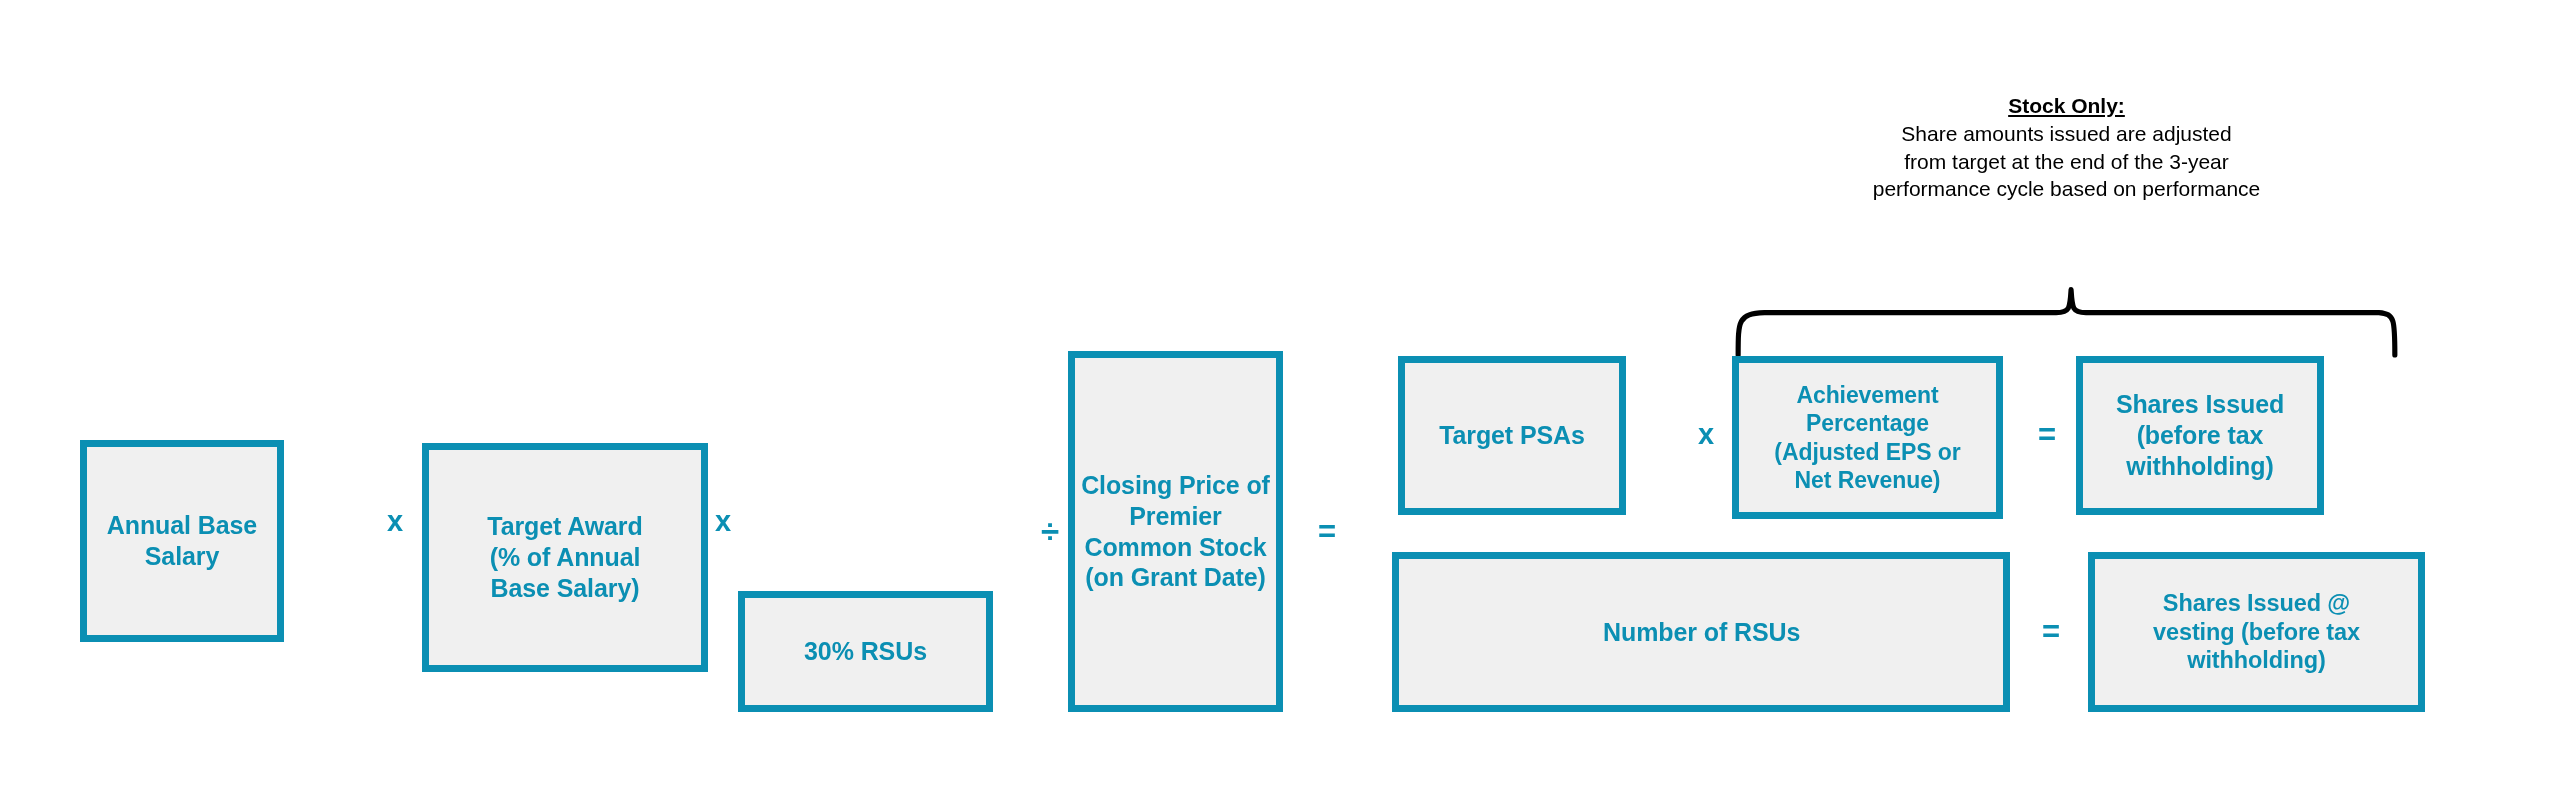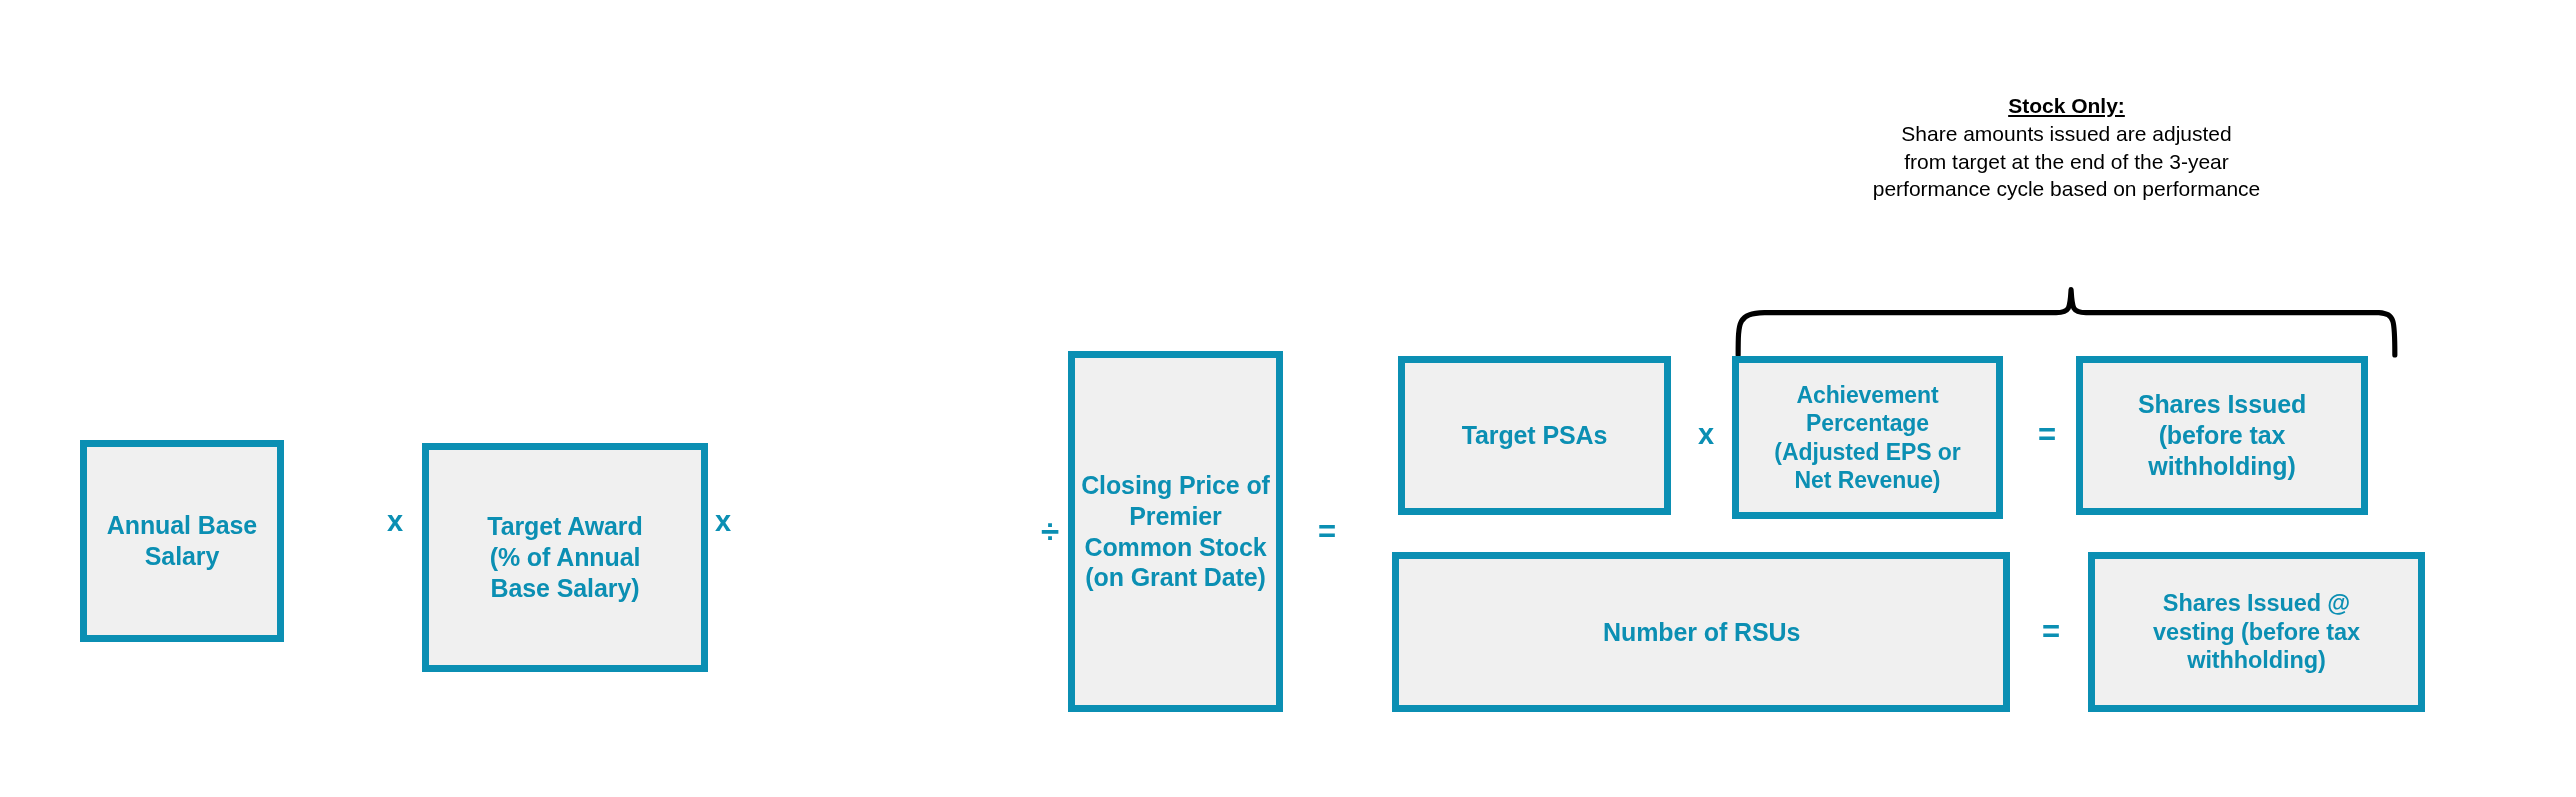--- a/index.html
+++ b/index.html
@@ -110,56 +110,59 @@
     <span class="txt">Target Award
 (% of Annual
 Base Salary)</span>
   </div>
 
   <div class="op" style="left:706px; top:504px; width:34px; height:34px;">
     <span>x</span>
   </div>
 
 
+  <div class="box" style="left:738px; top:591px; width:255px; height:121px;">
+    <span class="txt">30% RSUs</span>
+  </div>
 
   <div class="op divide" style="left:1033px; top:514px; width:34px; height:34px;">
     <span>÷</span>
   </div>
 
   <div class="box" style="left:1068px; top:351px; width:215px; height:361px;">
     <span class="txt">Closing Price of
 Premier
 Common Stock
 (on Grant Date)</span>
   </div>
 
   <div class="op equals" style="left:1310px; top:514px; width:34px; height:34px;">
     <span>=</span>
   </div>
 
-  <div class="box" style="left:1398px; top:356px; width:273px; height:159px;">
+  <div class="box" style="left:1398px; top:356px; width:228px; height:159px;">
     <span class="txt">Target PSAs</span>
   </div>
 
   <div class="op" style="left:1689px; top:417px; width:34px; height:34px;">
     <span>x</span>
   </div>
 
   <div class="box" style="left:1732px; top:356px; width:271px; height:163px; font-size:23px;">
     <span class="txt">Achievement
 Percentage
 (Adjusted EPS or
 Net Revenue)</span>
   </div>
 
   <div class="op equals" style="left:2030px; top:417px; width:34px; height:34px;">
     <span>=</span>
   </div>
 
-  <div class="box" style="left:2076px; top:356px; width:292px; height:159px;">
+  <div class="box" style="left:2076px; top:356px; width:248px; height:159px;">
     <span class="txt">Shares Issued
 (before tax
 withholding)</span>
   </div>
 
   <div class="box" style="left:1392px; top:552px; width:618px; height:160px;padding-left:7px;">
     <span class="txt">Number of RSUs</span>
   </div>
 
   <div class="op equals" style="left:2034px; top:614px; width:34px; height:34px;">

